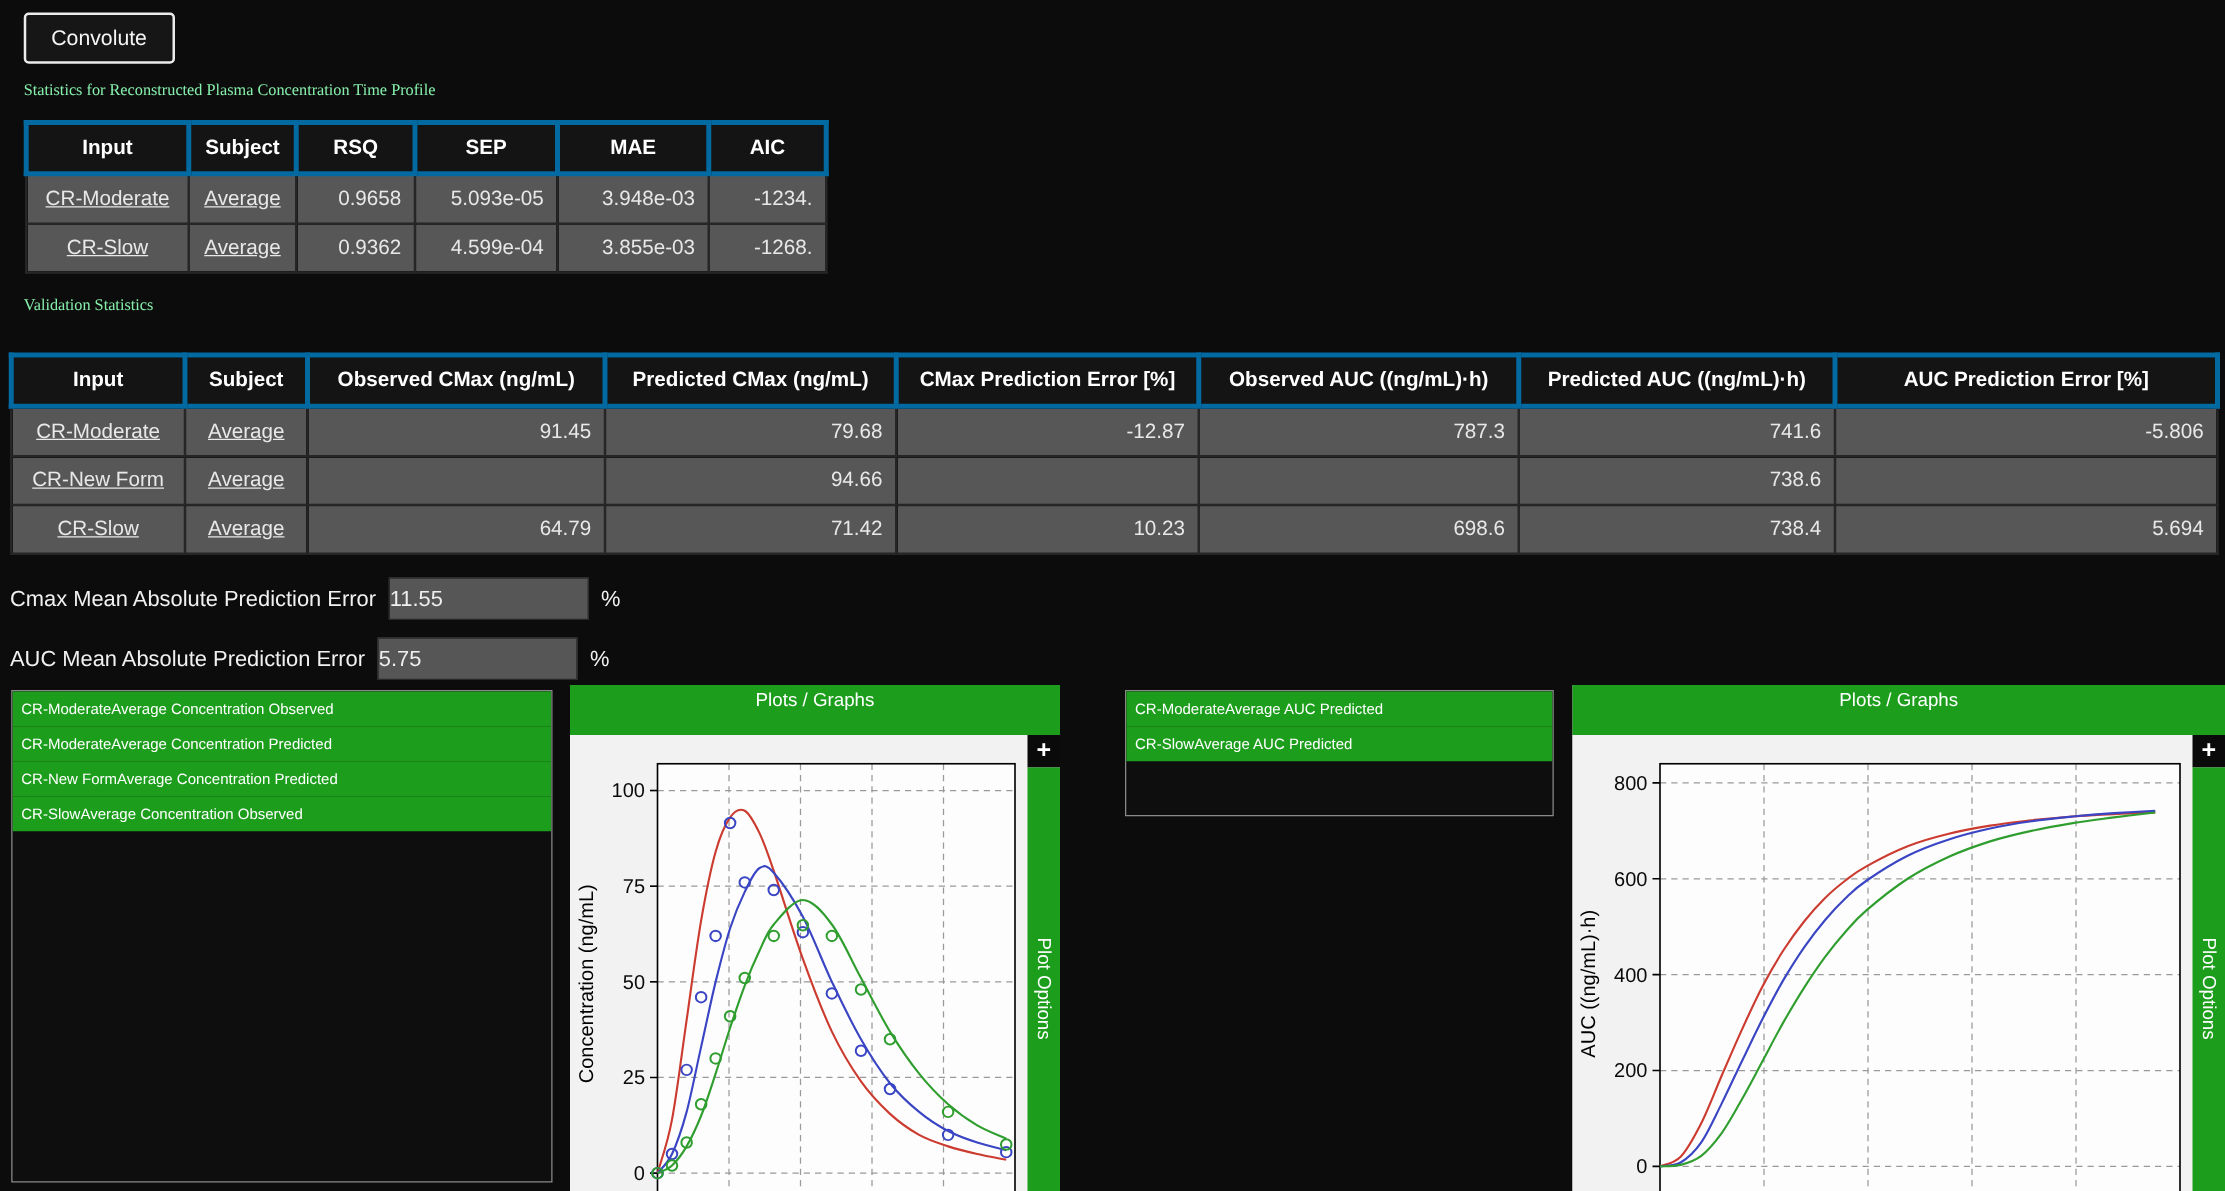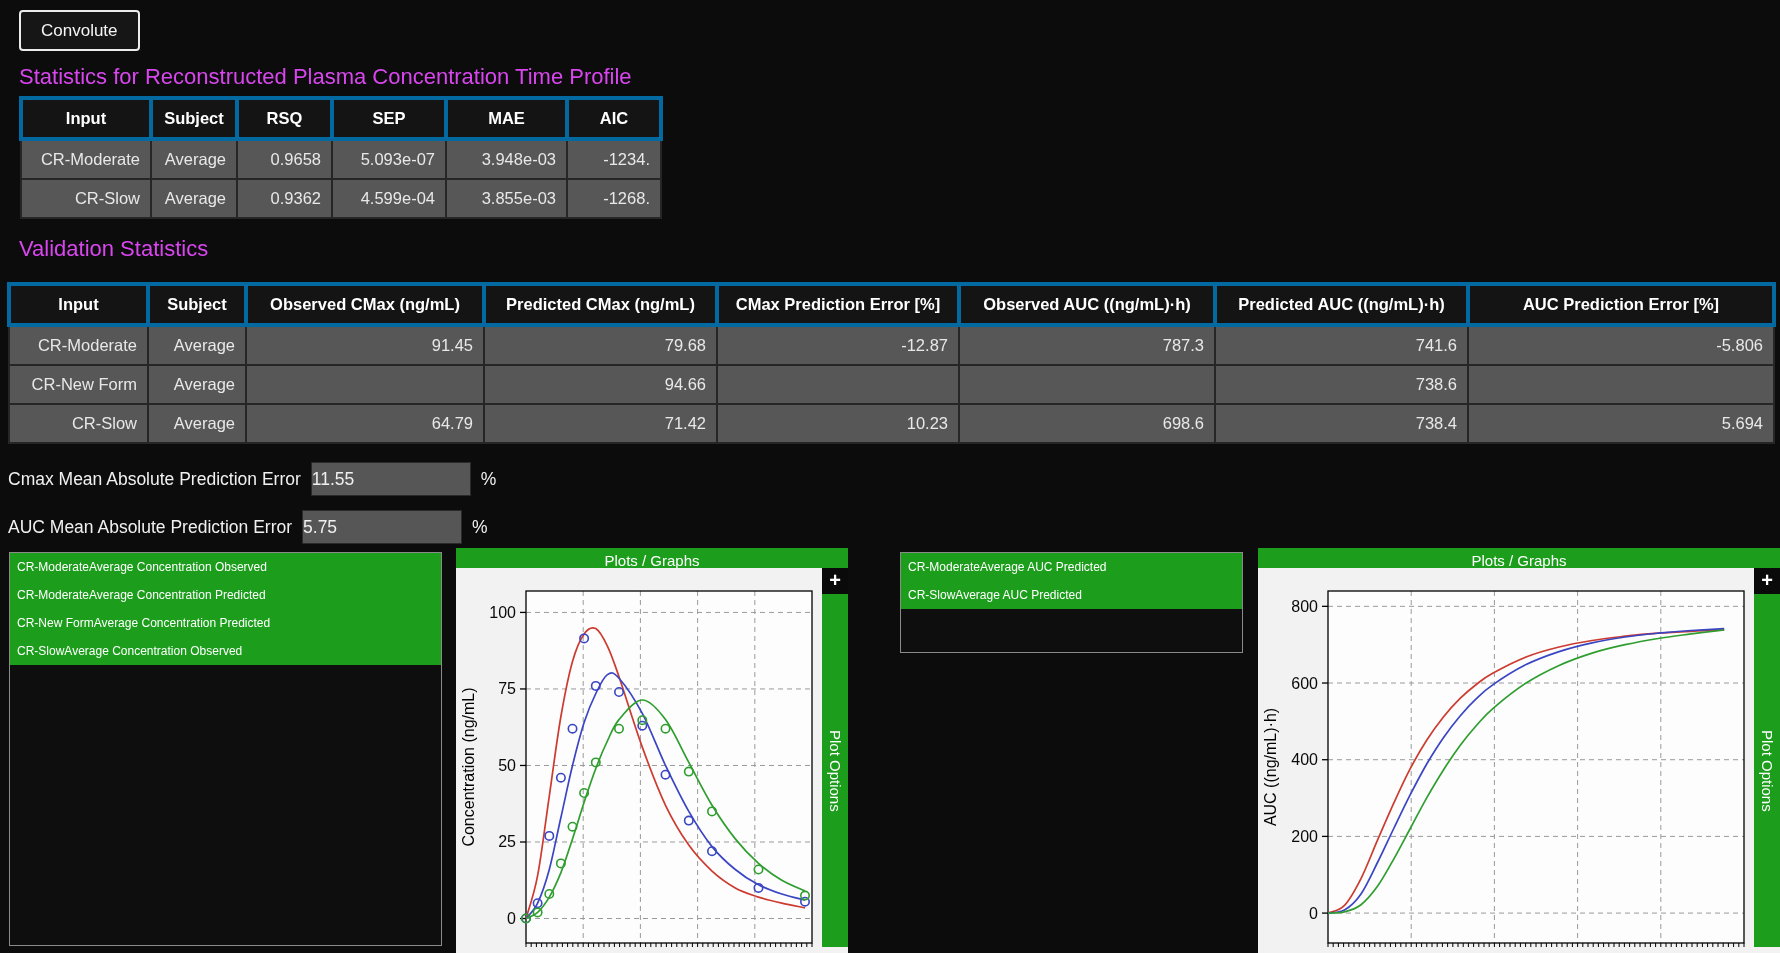--- a/index.html
+++ b/index.html
@@ -5,35 +5,35 @@
   html,body{margin:0;padding:0;}
   body{
     width:1780px;height:953px;background:#0c0c0c;overflow:hidden;position:relative;
     font-family:"Liberation Sans",sans-serif;
   }
   #convolute{
     position:absolute;left:19px;top:10px;height:41px;padding:0 20px;
     background:#161616;color:#f5f5f5;border:2px solid #ececec;border-radius:4px;
     font-size:17px;cursor:pointer;font-family:"Liberation Sans",sans-serif;
   }
-  .heading{position:absolute;color:#d946ef;font-size:22px;white-space:nowrap;}
+  .heading{position:absolute;color:#86efac;font-size:13px;white-space:nowrap;font-family:Liberation Serif, serif;}
   #recon-heading{left:19px;top:64px;}
   #validation-heading{left:19px;top:236px;}
   #recon-table{position:absolute;left:19px;top:96px;}
   #validation-table{position:absolute;left:7px;top:282px;}
   table{border-collapse:collapse;table-layout:fixed;}
   th{
     background:#141414;color:#ffffff;border:4px solid #0369a1;font-weight:bold;
     font-size:16.5px;padding:9px 8px;text-align:center;white-space:nowrap;overflow:hidden;
   }
   td{
     background:#575757;color:#e8e8e8;border:2px solid #262626;font-size:16.5px;
     padding:9px 10px;white-space:nowrap;overflow:hidden;
   }
-  td.txt{text-align:right;}
+  td.txt{text-align:center;text-decoration:underline;}
   td.num{text-align:right;}
   .mape-row{
     position:absolute;left:8px;display:flex;align-items:center;gap:10px;
     color:#f1f1f1;font-size:17.5px;white-space:nowrap;
   }
   #cmax-mape-row{top:462px;}
   #auc-mape-row{top:510px;}
   .mape-field{
     width:160px;height:34px;background:#565656;border:1px solid #2a2a2a;box-sizing:border-box;
     display:flex;align-items:center;padding-right:10px;color:#efefef;
@@ -41,21 +41,21 @@
   .legend-box{position:absolute;background:#0e0e0e;border:1px solid #8a8a8a;overflow:hidden;box-sizing:border-box;}
   #conc-legend{left:9px;top:552px;width:433px;height:394px;}
   #auc-legend{left:900px;top:552px;width:343px;height:101px;}
   .legend-item{
     height:28px;line-height:28px;background:#1c9e1c;color:#ffffff;font-size:12px;
     padding:0 7px;white-space:nowrap;overflow:hidden;cursor:pointer;
   }
   .plot-panel{position:absolute;background:#f2f2f2;}
   #conc-panel{left:456px;top:548px;width:392px;height:405px;}
   #auc-panel{left:1258px;top:548px;width:522px;height:405px;}
-  .plot-title{height:20px;line-height:26px;background:#1c9e1c;color:#fff;text-align:center;font-size:15px;}
+  .plot-title{height:40px;line-height:26px;background:#1c9e1c;color:#fff;text-align:center;font-size:15px;}
   .plot-body{display:flex;height:379px;}
   .plot-body svg{display:block;background:#f2f2f2;}
   .plot-side{width:26px;display:flex;flex-direction:column;}
   .plot-expand{
     height:26px;background:#0a0a0a;color:#fff;font-size:20px;font-weight:bold;
     text-align:center;line-height:24px;cursor:pointer;
   }
   .plot-options{
     flex:1;background:#1c9e1c;color:#fff;font-size:15px;writing-mode:vertical-rl;
     display:flex;align-items:center;justify-content:center;cursor:pointer;
@@ -84,21 +84,21 @@
         <th>SEP</th>
         <th>MAE</th>
         <th>AIC</th>
       </tr>
     </thead>
     <tbody>
       <tr>
         <td class="txt">CR-Moderate</td>
         <td class="txt">Average</td>
         <td class="num">0.9658</td>
-        <td class="num">5.093e-07</td>
+        <td class="num">5.093e-05</td>
         <td class="num">3.948e-03</td>
         <td class="num">-1234.</td>
       </tr>
       <tr>
         <td class="txt">CR-Slow</td>
         <td class="txt">Average</td>
         <td class="num">0.9362</td>
         <td class="num">4.599e-04</td>
         <td class="num">3.855e-03</td>
         <td class="num">-1268.</td>

